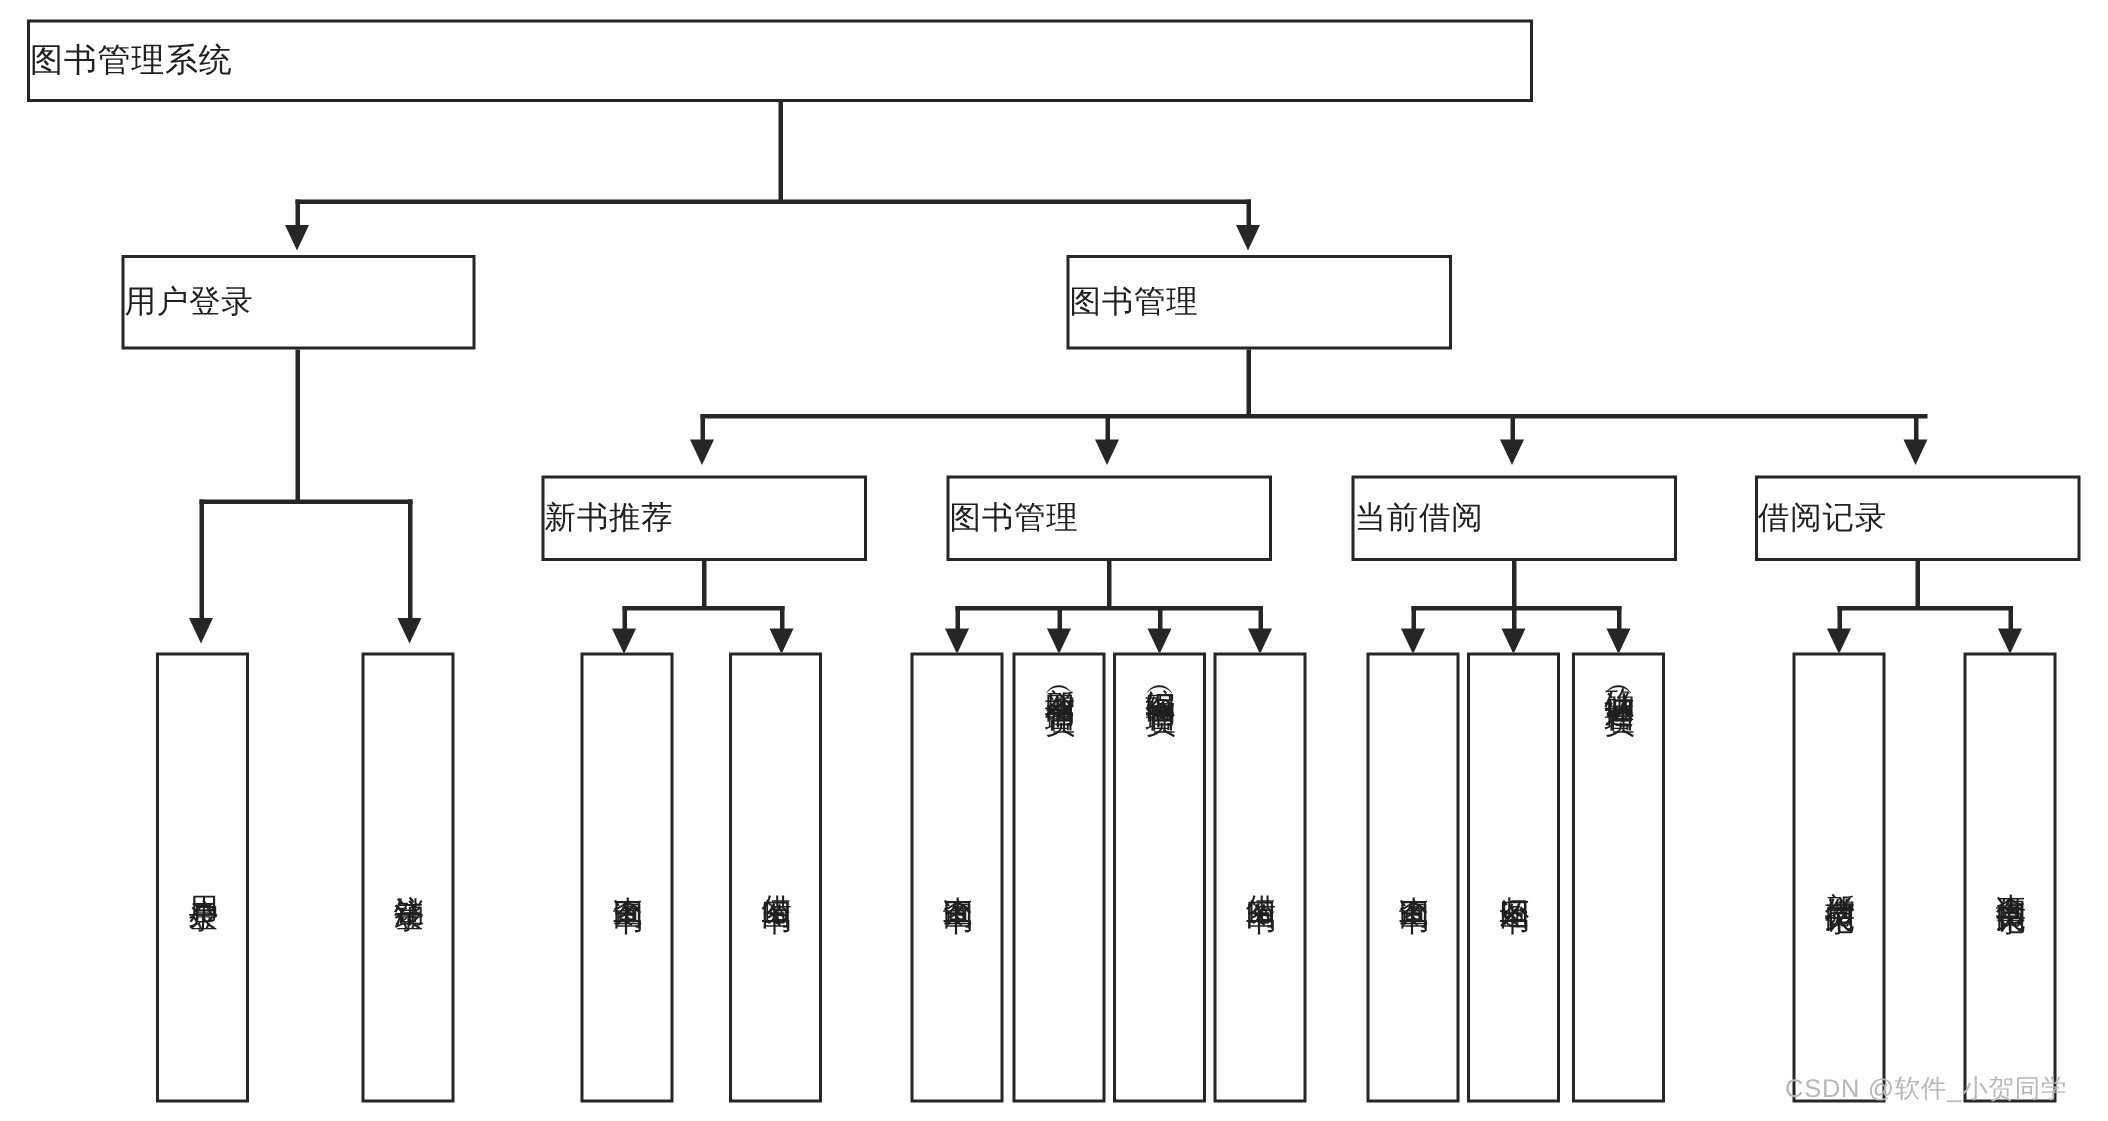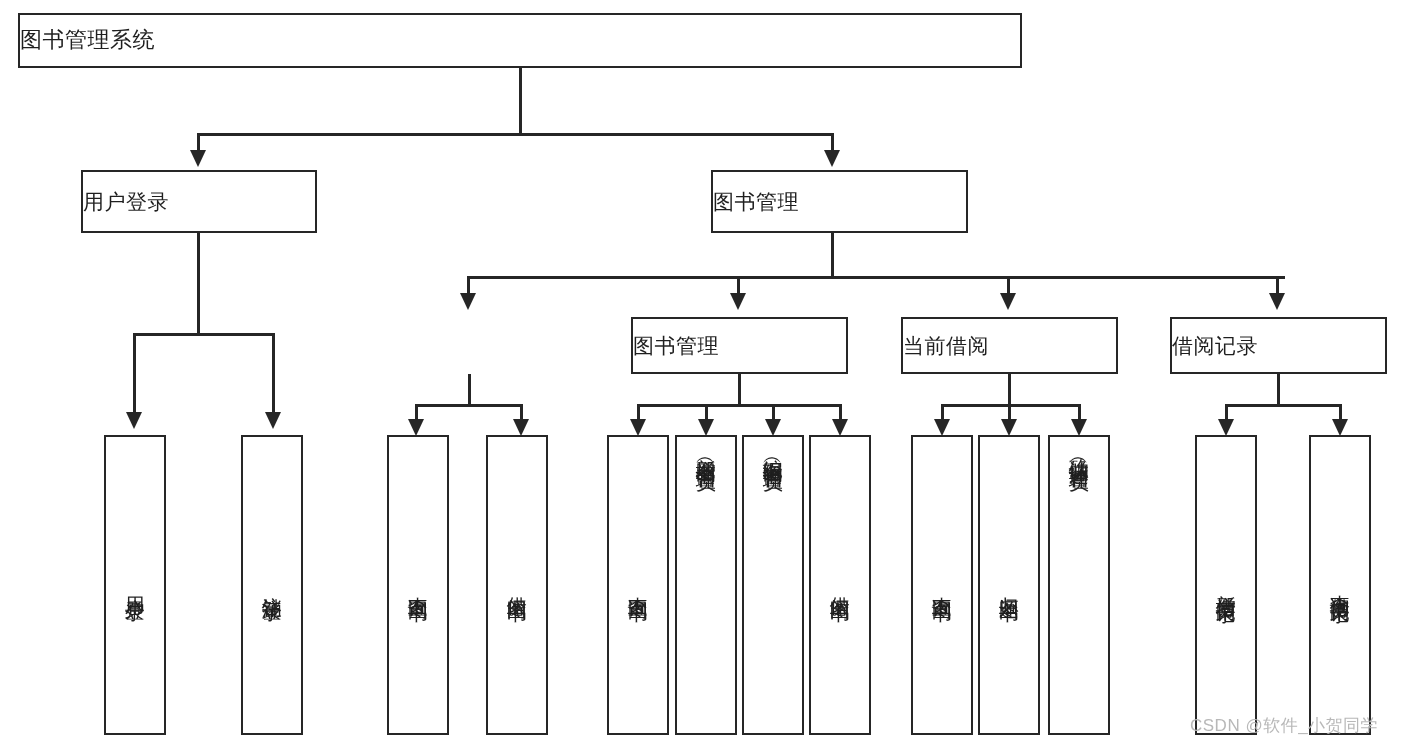--- a/index.html
+++ b/index.html
@@ -108,20 +108,23 @@
   <div class="conn hline" style="left:467px;top:276px;width:818px;"></div>
   <div class="conn vline" style="left:467px;top:276px;height:20px;"></div>
   <div class="arrow" style="left:460px;top:293px;"></div>
   <div class="conn vline" style="left:737px;top:276px;height:20px;"></div>
   <div class="arrow" style="left:730px;top:293px;"></div>
   <div class="conn vline" style="left:1007px;top:276px;height:20px;"></div>
   <div class="arrow" style="left:1000px;top:293px;"></div>
   <div class="conn vline" style="left:1276px;top:276px;height:20px;"></div>
   <div class="arrow" style="left:1269px;top:293px;"></div>
 
+  <div class="node h" style="left:361px;top:317px;width:217px;height:57px;">
+    <span>新书推荐</span>
+  </div>
   <div class="node h" style="left:631px;top:317px;width:217px;height:57px;">
     <span>图书管理</span>
   </div>
   <div class="node h" style="left:1170px;top:317px;width:217px;height:57px;">
     <span>借阅记录</span>
   </div>
   <div class="node h" style="left:901px;top:317px;width:217px;height:57px;">
     <span>当前借阅</span>
   </div>
 

